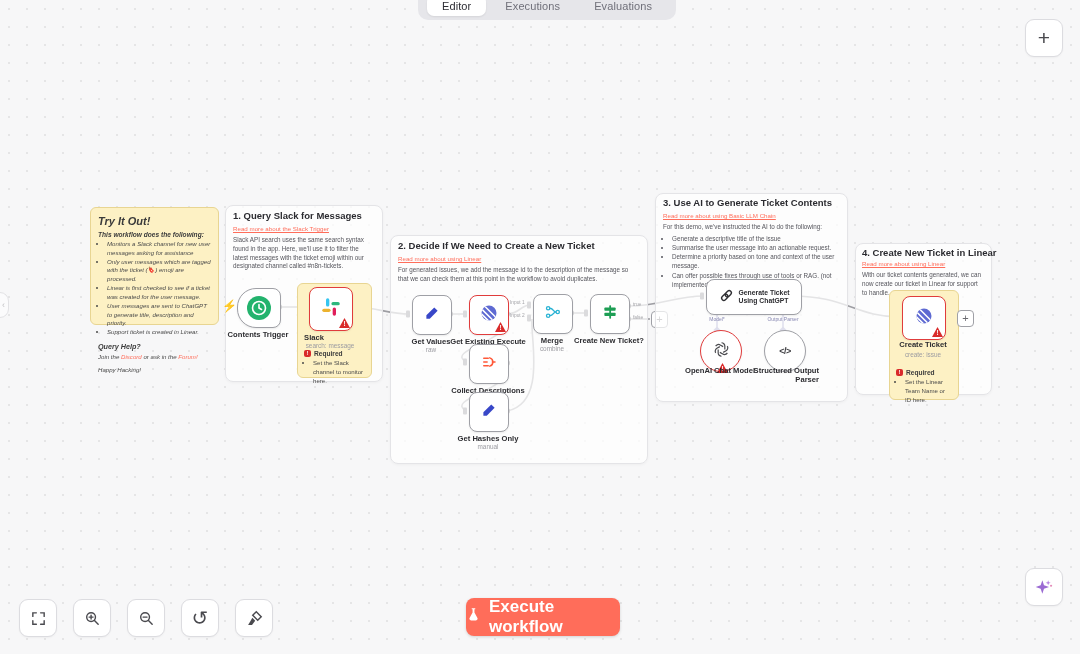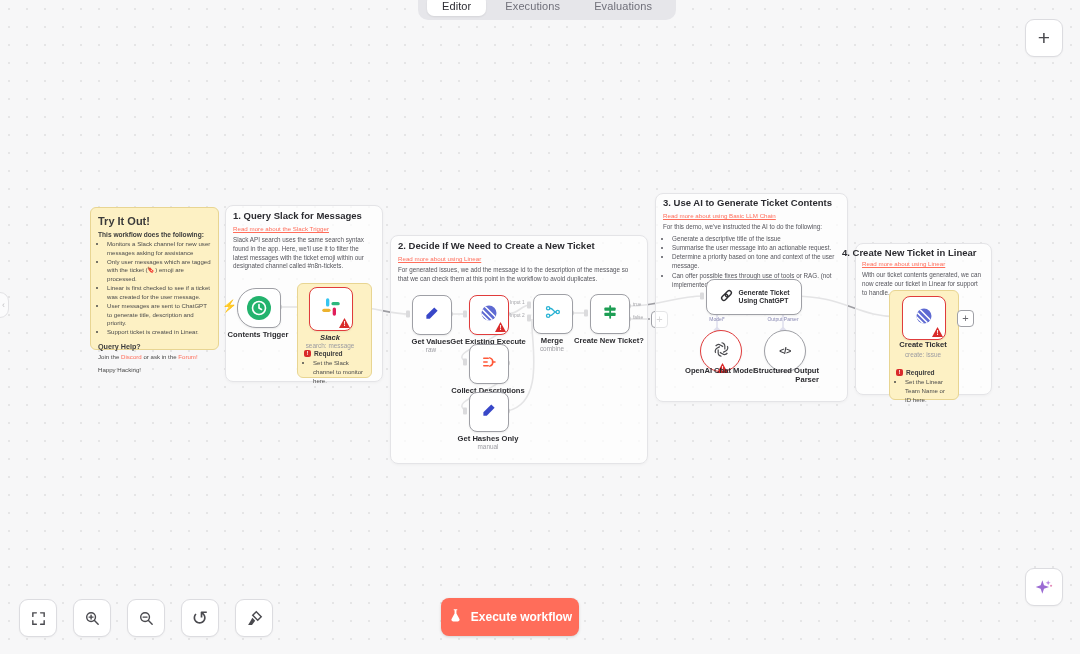--- a/index.html
+++ b/index.html
@@ -61,22 +61,22 @@
     display:flex;align-items:flex-end;justify-content:center;line-height:1.3;}
   .bolt{font-size:12px;color:#ff5838;line-height:1;}
   .portlbl{position:absolute;transform:translateX(-50%);font-size:5px;color:#8787b2;white-space:nowrap;}
   .iolbl{position:absolute;font-size:4.8px;color:#a3a3a8;white-space:nowrap;}
   .llm-text{font-size:6.8px;font-weight:700;color:#2c2c30;line-height:1.25;}
   .plus-ep{position:absolute;width:15px;height:15px;background:#fff;border:1.5px solid #9fa0a6;
     border-radius:4px;color:#6b6b70;font-size:11px;display:flex;align-items:center;justify-content:center;line-height:1;}
   .clockbg{width:24px;height:24px;border-radius:50%;background:#23b36d;display:flex;align-items:center;justify-content:center;}
 
   
-  .execbtn{left:441px;top:598px;width:138px;height:38px;background:#ff6d5a;border-radius:8px;
-    display:flex;align-items:center;justify-content:center;gap:8px;color:#fff;font-size:12px;
+  .execbtn{left:466px;top:598px;width:154px;height:38px;background:#ff6d5a;border-radius:8px;
+    display:flex;align-items:center;justify-content:center;gap:8px;color:#fff;font-size:17px;
     font-weight:600;box-shadow:0 1px 3px rgba(0,0,0,.15);}
 
   .edge-toggle{left:-9px;top:292px;width:18px;height:26px;border:1px solid #e2e2e5;background:#fbfbfc;
     border-radius:13px;display:flex;align-items:center;justify-content:flex-end;padding-right:3px;
     color:#c2c2c6;font-size:9px;box-sizing:border-box;}
 </style>
 </head>
 <body>
 
 <div id="canvas">
@@ -140,21 +140,21 @@
   </div>
 
   <div class="abs sqbtn" style="left:1025px;top:19px;font-size:21px;font-weight:300;">
     <span>+</span>
   </div>
 
   <div class="abs edge-toggle">
     <span>‹</span>
   </div>
 
-  <div class="abs sticky" style="left:90px;top:207px;width:129px;height:143px;padding:7px 7px;box-sizing:border-box;">
+  <div class="abs sticky" style="left:90px;top:207px;width:129px;height:118px;padding:7px 7px;box-sizing:border-box;font-style:italic;">
     <div class="sticky-title">Try It Out!</div>
     <div class="sticky-bold" style="margin-top:4px;">This workflow does the following:</div>
     <ul class="sticky-bullets">
       <li>Monitors a Slack channel for new user messages asking for assistance</li>
       <li>Only user messages which are tagged with the ticket (🔖) emoji are processed.</li>
       <li>Linear is first checked to see if a ticket was created for the user message.</li>
       <li>User messages are sent to ChatGPT to generate title, description and priority.</li>
       <li>Support ticket is created in Linear.</li>
     </ul>
     <div class="sticky-bold" style="margin-top:5px;font-size:7.2px;">Query Help?</div>
@@ -194,21 +194,21 @@
     <span>
       <svg width="20" height="20" viewBox="0 0 24 24">
         <rect x="6" y="1.5" width="4" height="10" rx="2" fill="#36C5F0"></rect>
         <rect x="14" y="12.5" width="4" height="10" rx="2" fill="#E01E5A"></rect>
         <rect x="1.5" y="14" width="10" height="4" rx="2" fill="#ECB22E"></rect>
         <rect x="12.5" y="6" width="10" height="4" rx="2" fill="#2EB67D"></rect>
       </svg>
     </span>
     <span class="warn">!</span>
   </div>
-  <div class="nlabel" style="left:330px;top:333px;font-style:italic;">Slack</div>
+  <div class="nlabel" style="left:314px;top:333px;">Slack</div>
   <div class="nsub" style="left:330px;top:342px;">search: message</div>
 
   <div class="abs panel" style="left:390px;top:235px;width:256px;height:227px;"></div>
   <div class="abs sec-title" style="left:398px;top:240px;">2. Decide If We Need to Create a New Ticket</div>
   <div class="abs sec-link" style="left:398px;top:255px;">Read more about using Linear</div>
   <div class="abs sec-body" style="left:398px;top:266px;width:240px;">For generated issues, we add the message id to the description of the message so that we can check them at this point in the workflow to avoid duplicates.</div>
 
   <div class="node sq" style="left:412px;top:295px;">
     <span>
       <svg width="18" height="18" viewBox="0 0 24 24">
@@ -333,21 +333,21 @@
     <span class="warn" style="right:13px;bottom:-2px;">!</span>
   </div>
   <div class="nlabel" style="left:720px;top:366px;">OpenAI Chat Model</div>
 
   <div class="node circle" style="left:764px;top:330px;">
     <span style="font-size:9px;font-weight:700;color:#3c3c40;letter-spacing:-.5px;">&lt;/&gt;</span>
   </div>
   <div class="nlabel wrap" style="left:784px;top:366px;">Structured Output Parser</div>
 
   <div class="abs panel" style="left:855px;top:243px;width:135px;height:150px;"></div>
-  <div class="abs sec-title" style="left:842px;top:247px;">4. Create New Ticket in Linear</div>
+  <div class="abs sec-title" style="left:862px;top:247px;">4. Create New Ticket in Linear</div>
   <div class="abs sec-link" style="left:862px;top:260px;">Read more about using Linear</div>
   <div class="abs sec-body" style="left:862px;top:271px;width:122px;">With our ticket contents generated, we can now create our ticket in Linear for support to handle.</div>
 
   <div class="abs sticky" style="left:889px;top:290px;width:70px;height:110px;box-sizing:border-box;padding:6px;">
     <div class="req-head" style="margin-top:72px;">
       <span class="req-ico">!</span>
       <span>Required</span>
     </div>
     <ul class="sticky-bullets">
       <li>Set the Linear Team Name or ID here.</li>

